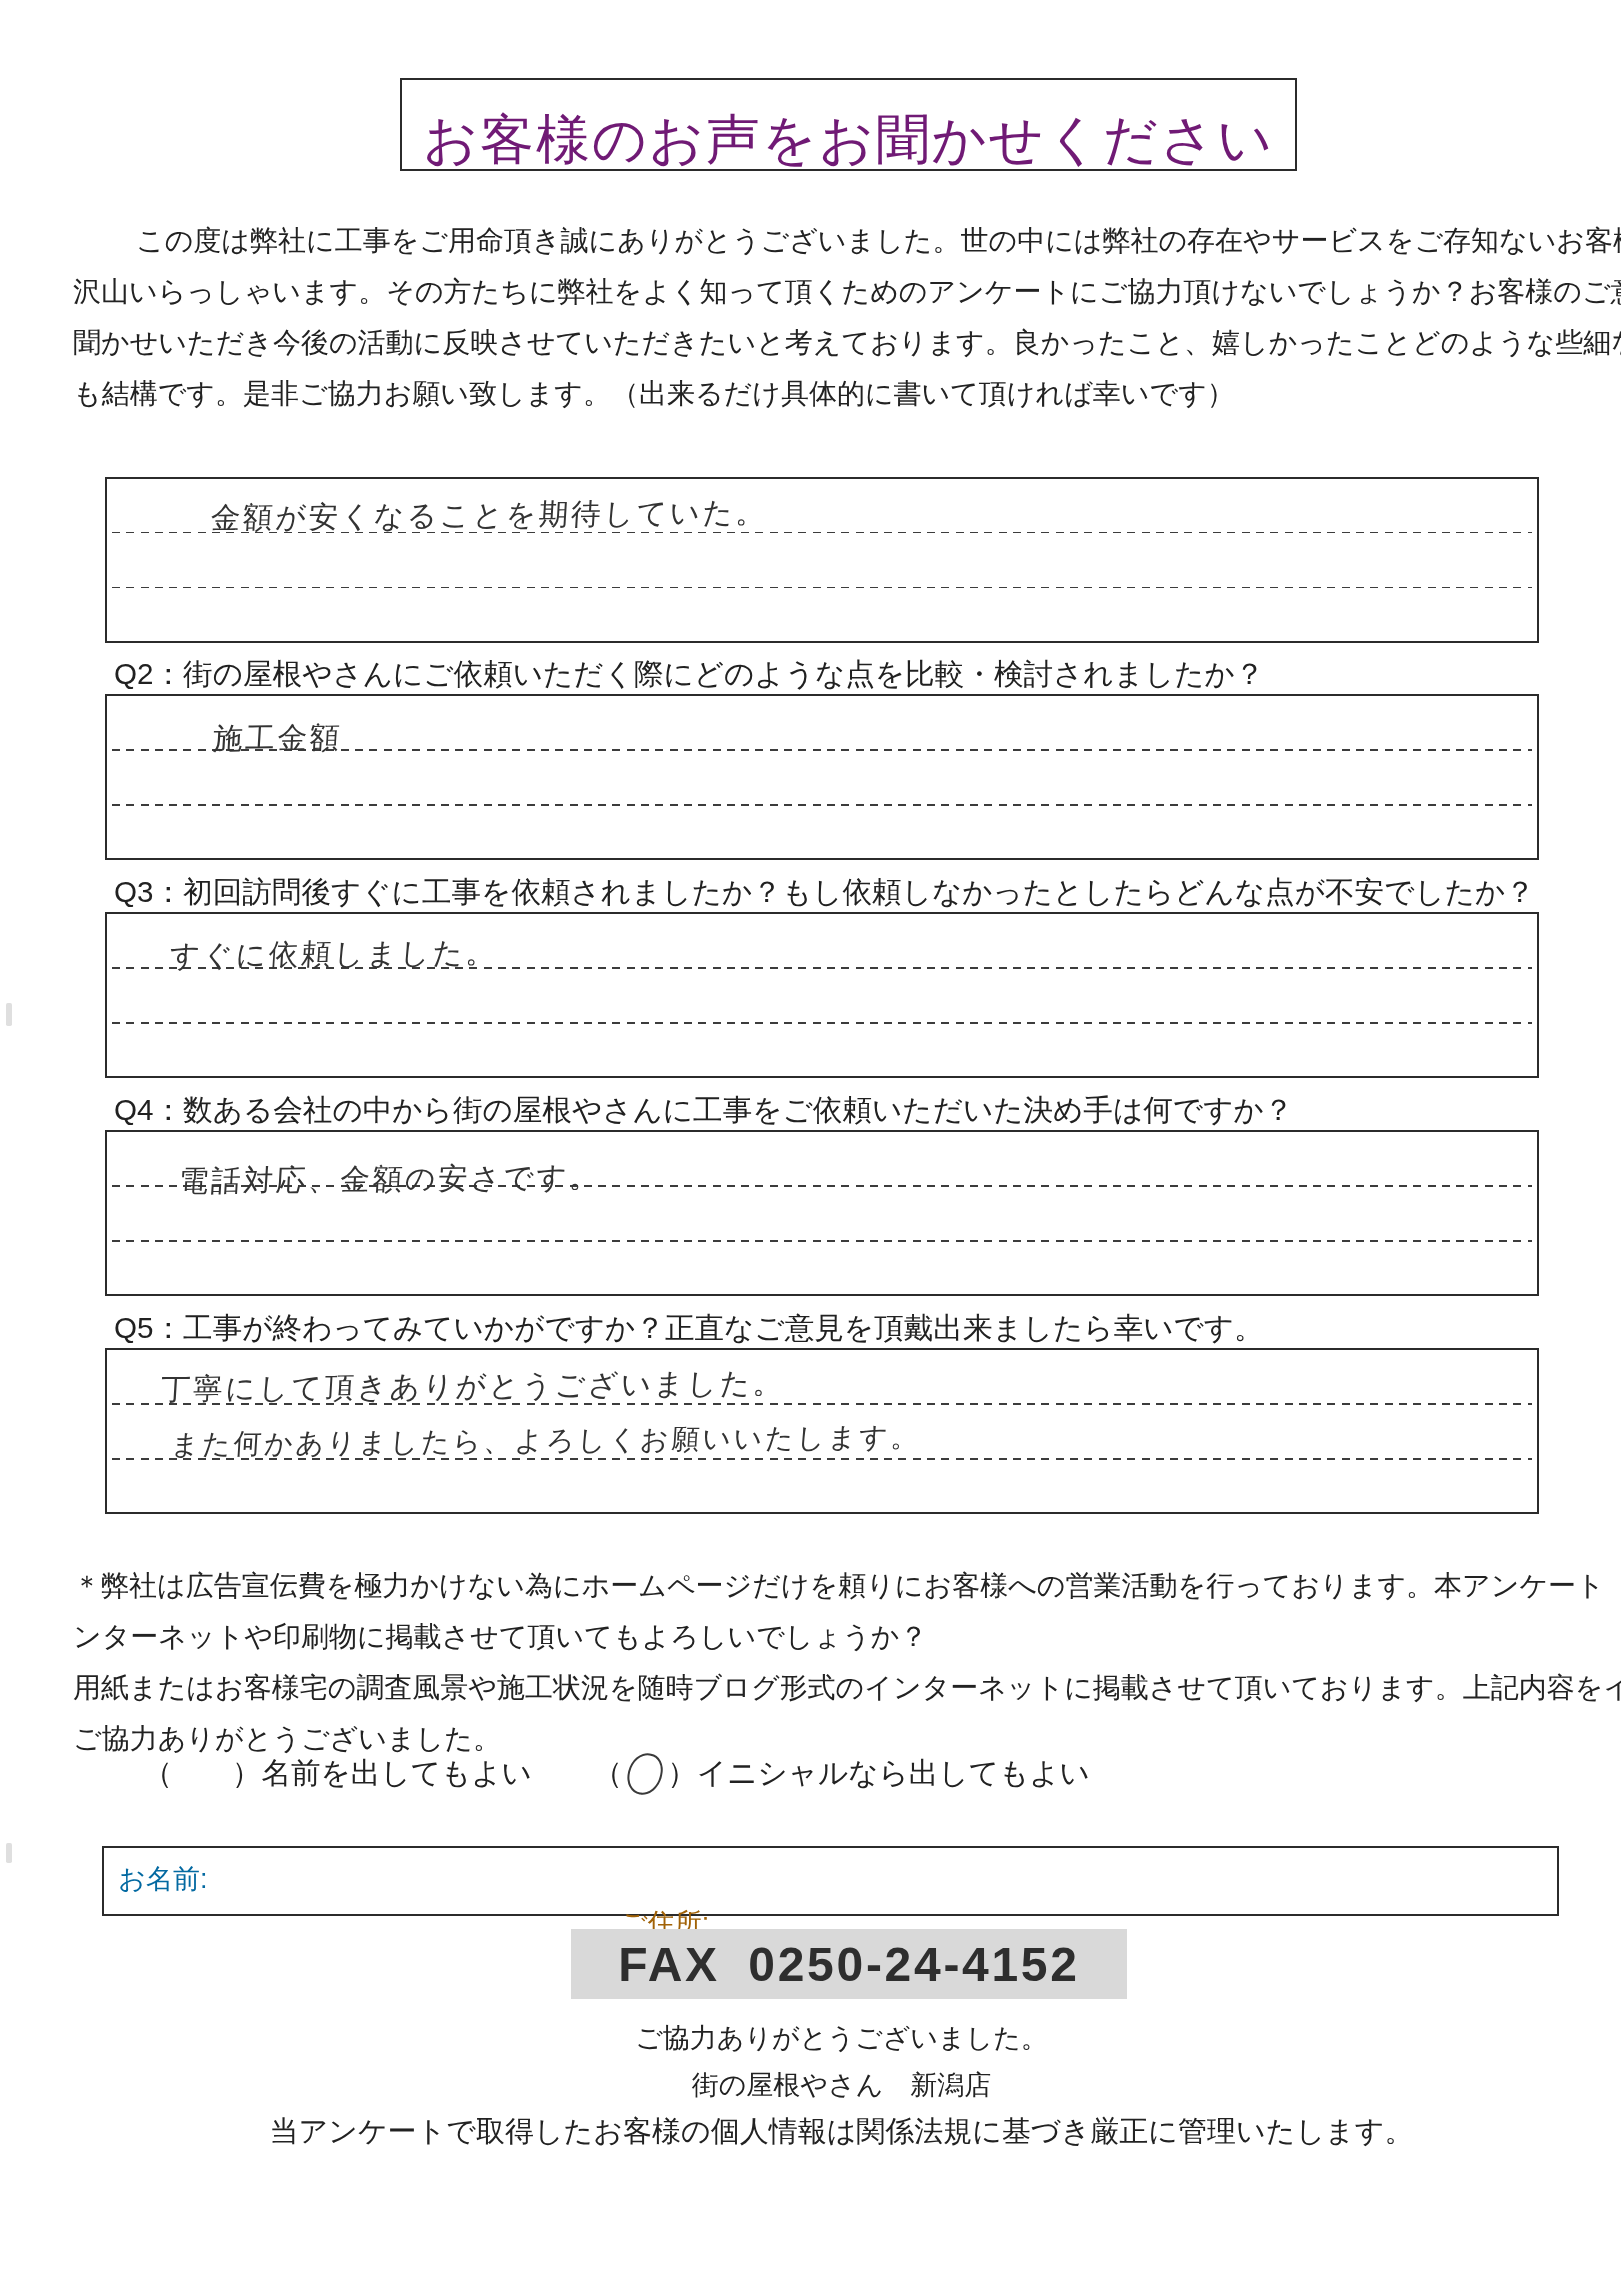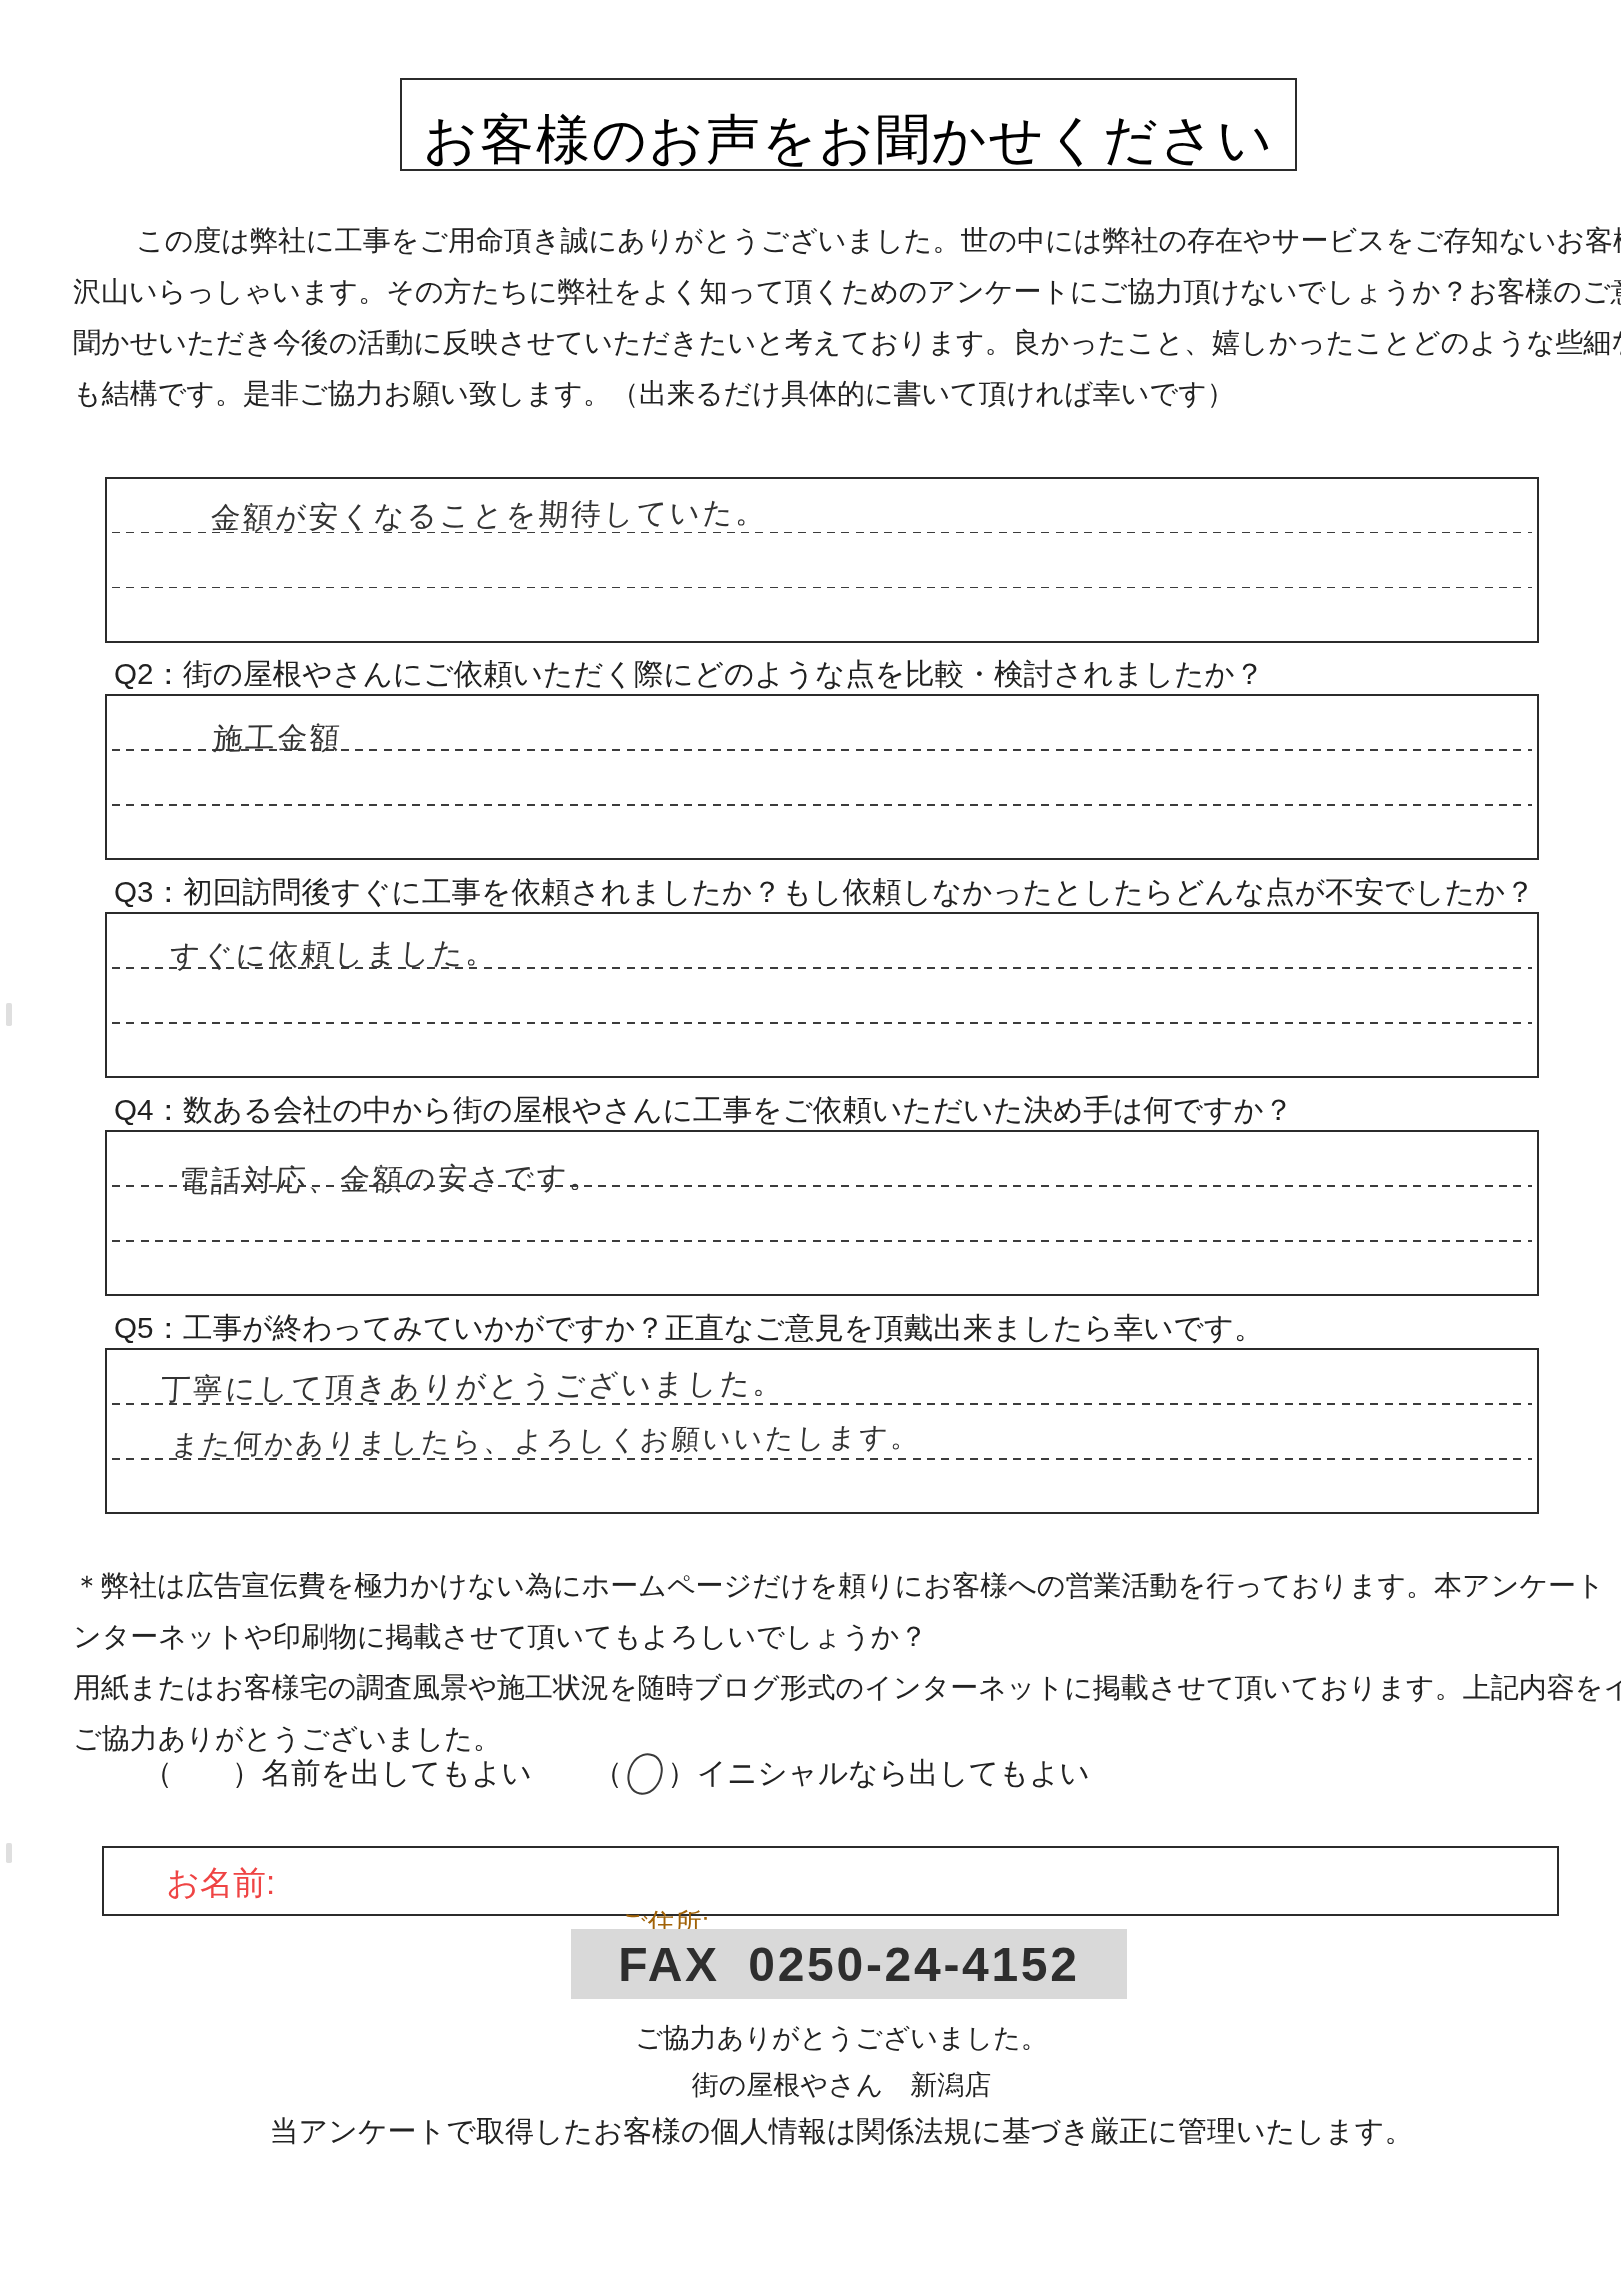--- a/index.html
+++ b/index.html
@@ -12,21 +12,21 @@
     color:#262626;
     overflow:hidden;
   }
   
   .title-box{
     position:absolute;left:400px;top:78px;width:893px;height:89px;
     border:2.7px solid #2b2b2b;
     display:flex;align-items:center;justify-content:center;
   }
   .title-box .title-text{
-    font-size:54px;letter-spacing:1.8px;color:#000000;white-space:nowrap;margin-top:31px;
+    font-size:54px;letter-spacing:1.8px;color:#701a75;white-space:nowrap;margin-top:31px;
   }
   
   .intro{
     position:absolute;left:73px;top:215px;width:1487px;
     font-size:28px;line-height:51px;color:#222;white-space:nowrap;
   }
   .intro .line.indent{ text-indent:63px; }
   
   .questions{ position:absolute;left:0;top:473px;width:1621px; }
   .q-section{ margin-bottom:14.3px; }
@@ -70,21 +70,21 @@
     display:inline-block;width:30px;height:38px;margin:0 5.4px;
     border:2.7px solid #3a3a3a;border-radius:50% 46% 50% 48%;
     transform:rotate(9deg) skewX(-4deg);
   }
   
   .contact-box{
     position:absolute;left:102px;top:1846px;width:1457px;height:70px;
     border:2.7px solid #2b2b2b;box-sizing:border-box;
   }
   .contact-box .name-label{
-    position:absolute;left:14.3px;top:12.5px;font-size:33px;color:#ef4444;margin-left:48px;
+    position:absolute;left:14.3px;top:12.5px;font-size:27px;color:#0369a1;
   }
   .contact-box .addr-label{
     position:absolute;left:516px;top:12.5px;font-size:27px;color:#a16207;margin-top:44px;
   }
   
   .fax-banner{
     position:absolute;left:571px;top:1929px;width:556px;height:70px;
     display:flex;align-items:center;justify-content:center;
   }
   .fax-banner .fax-text{

